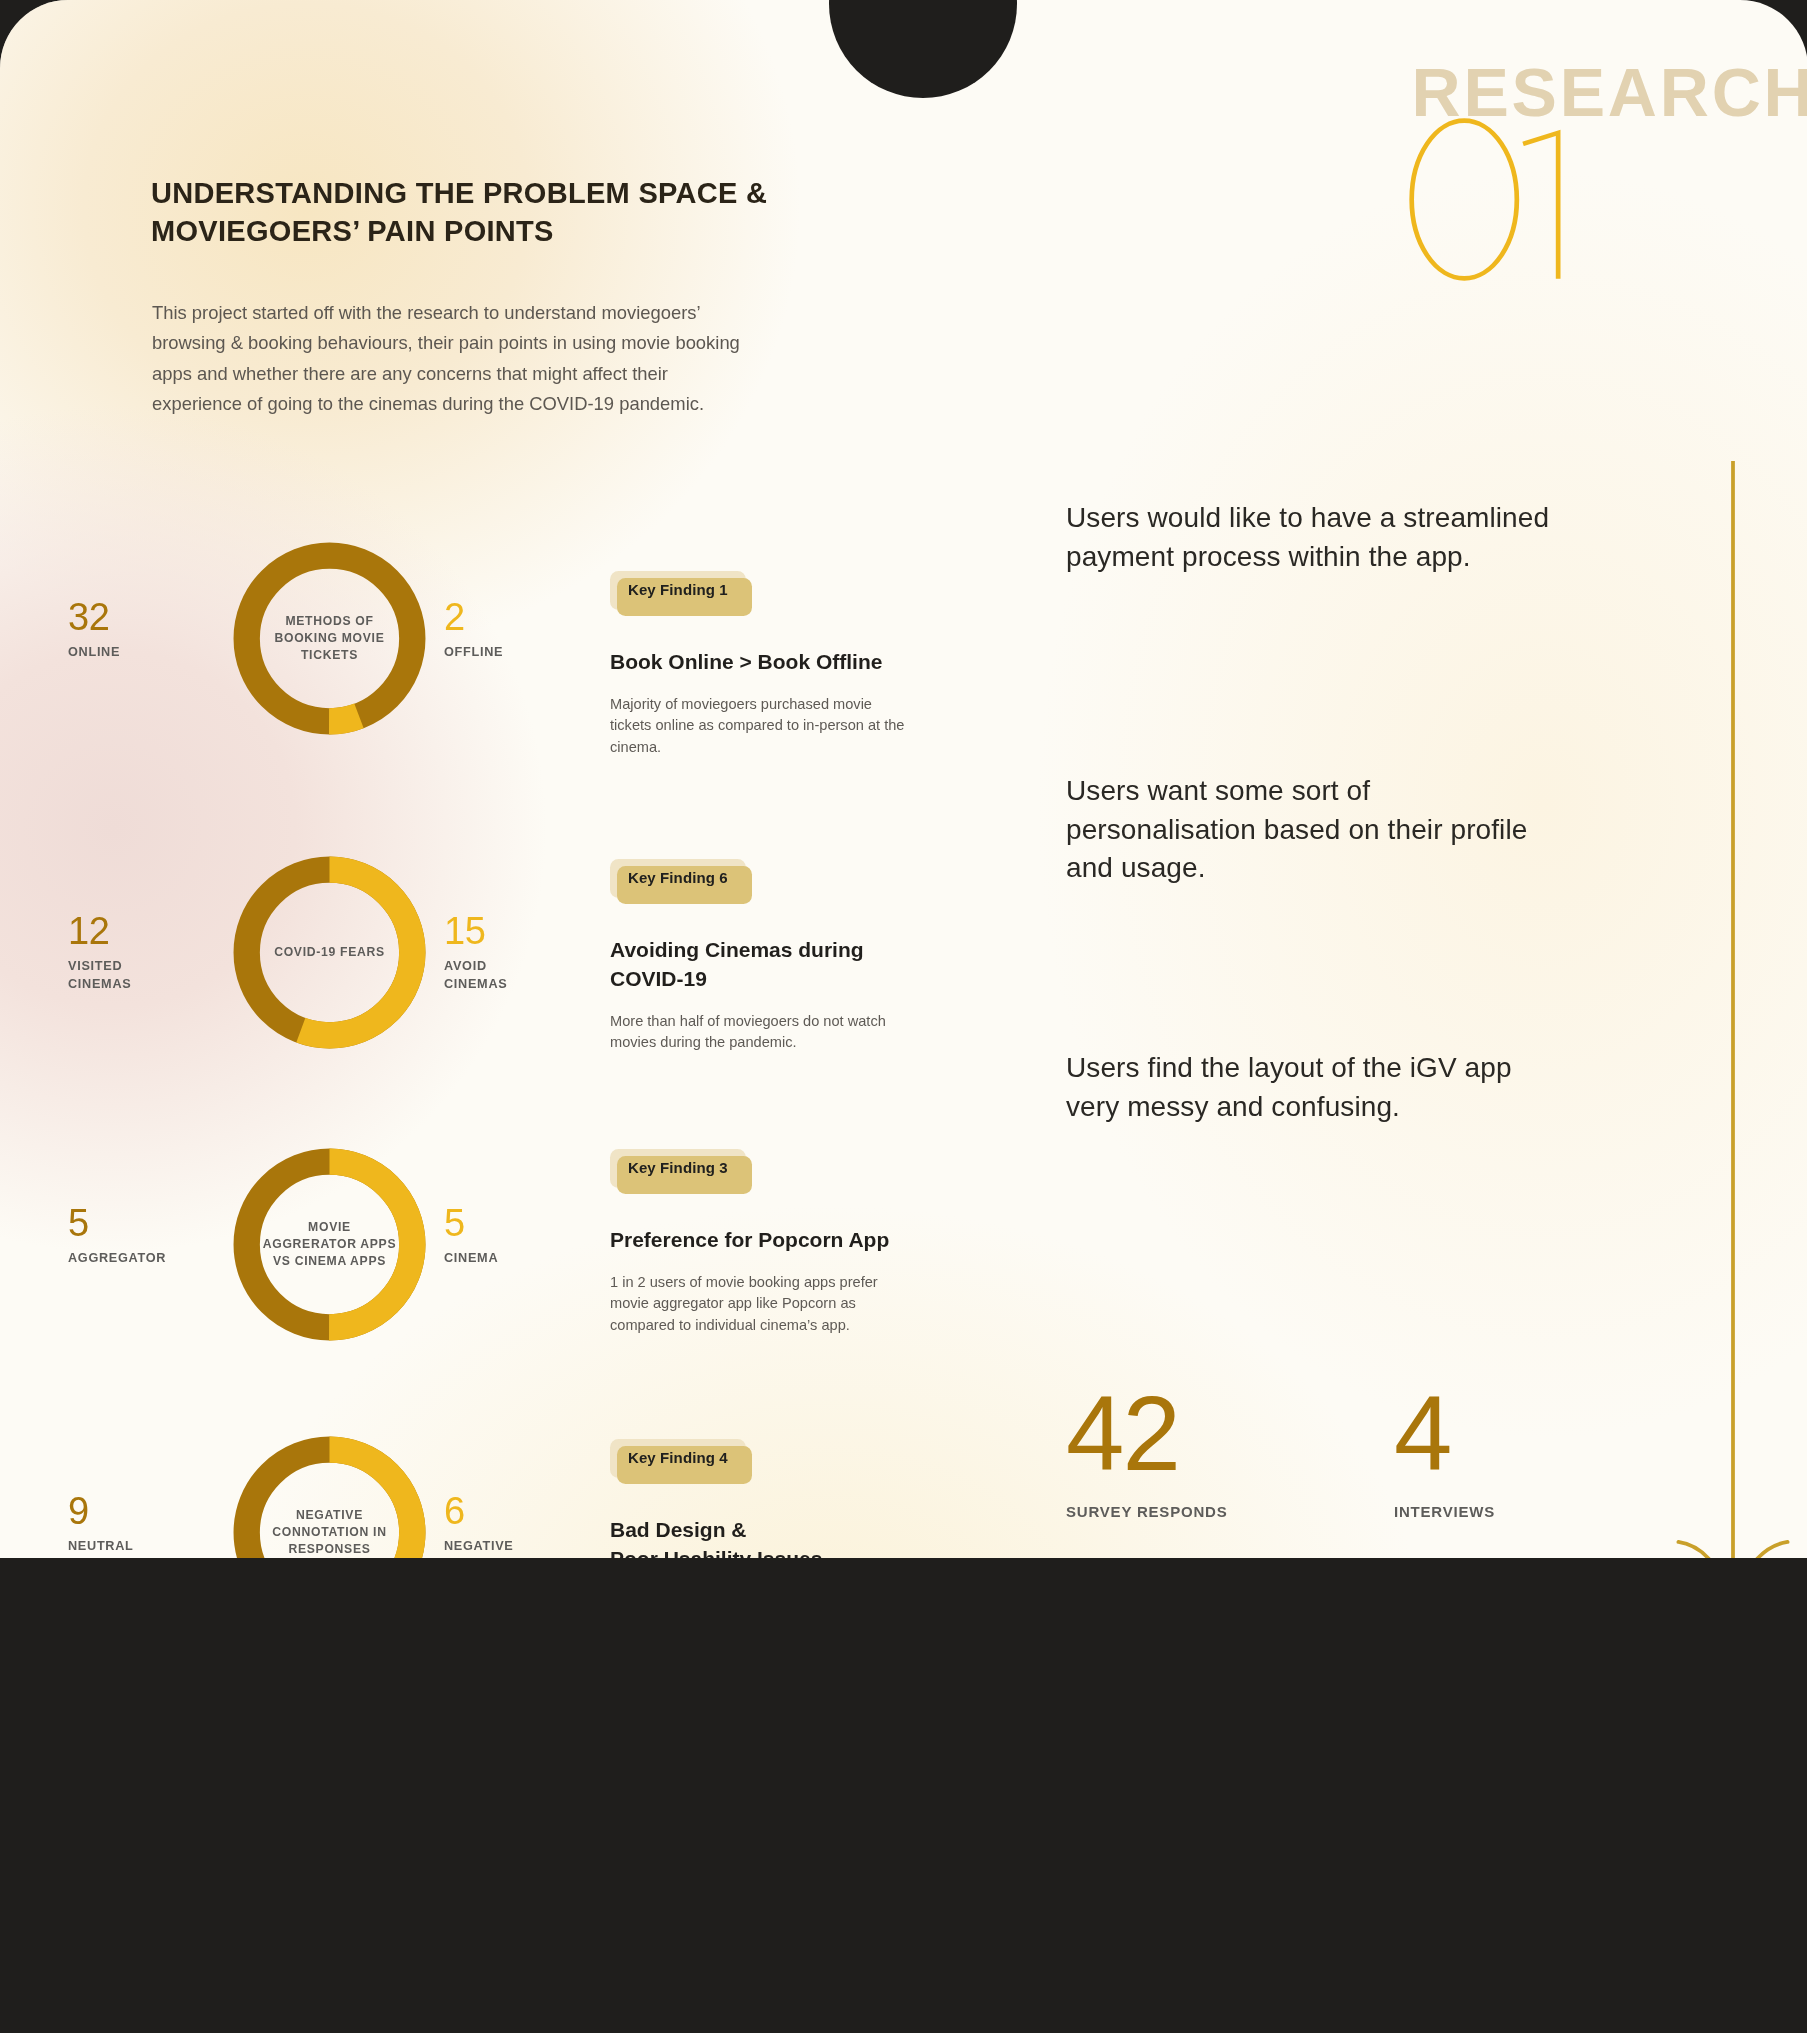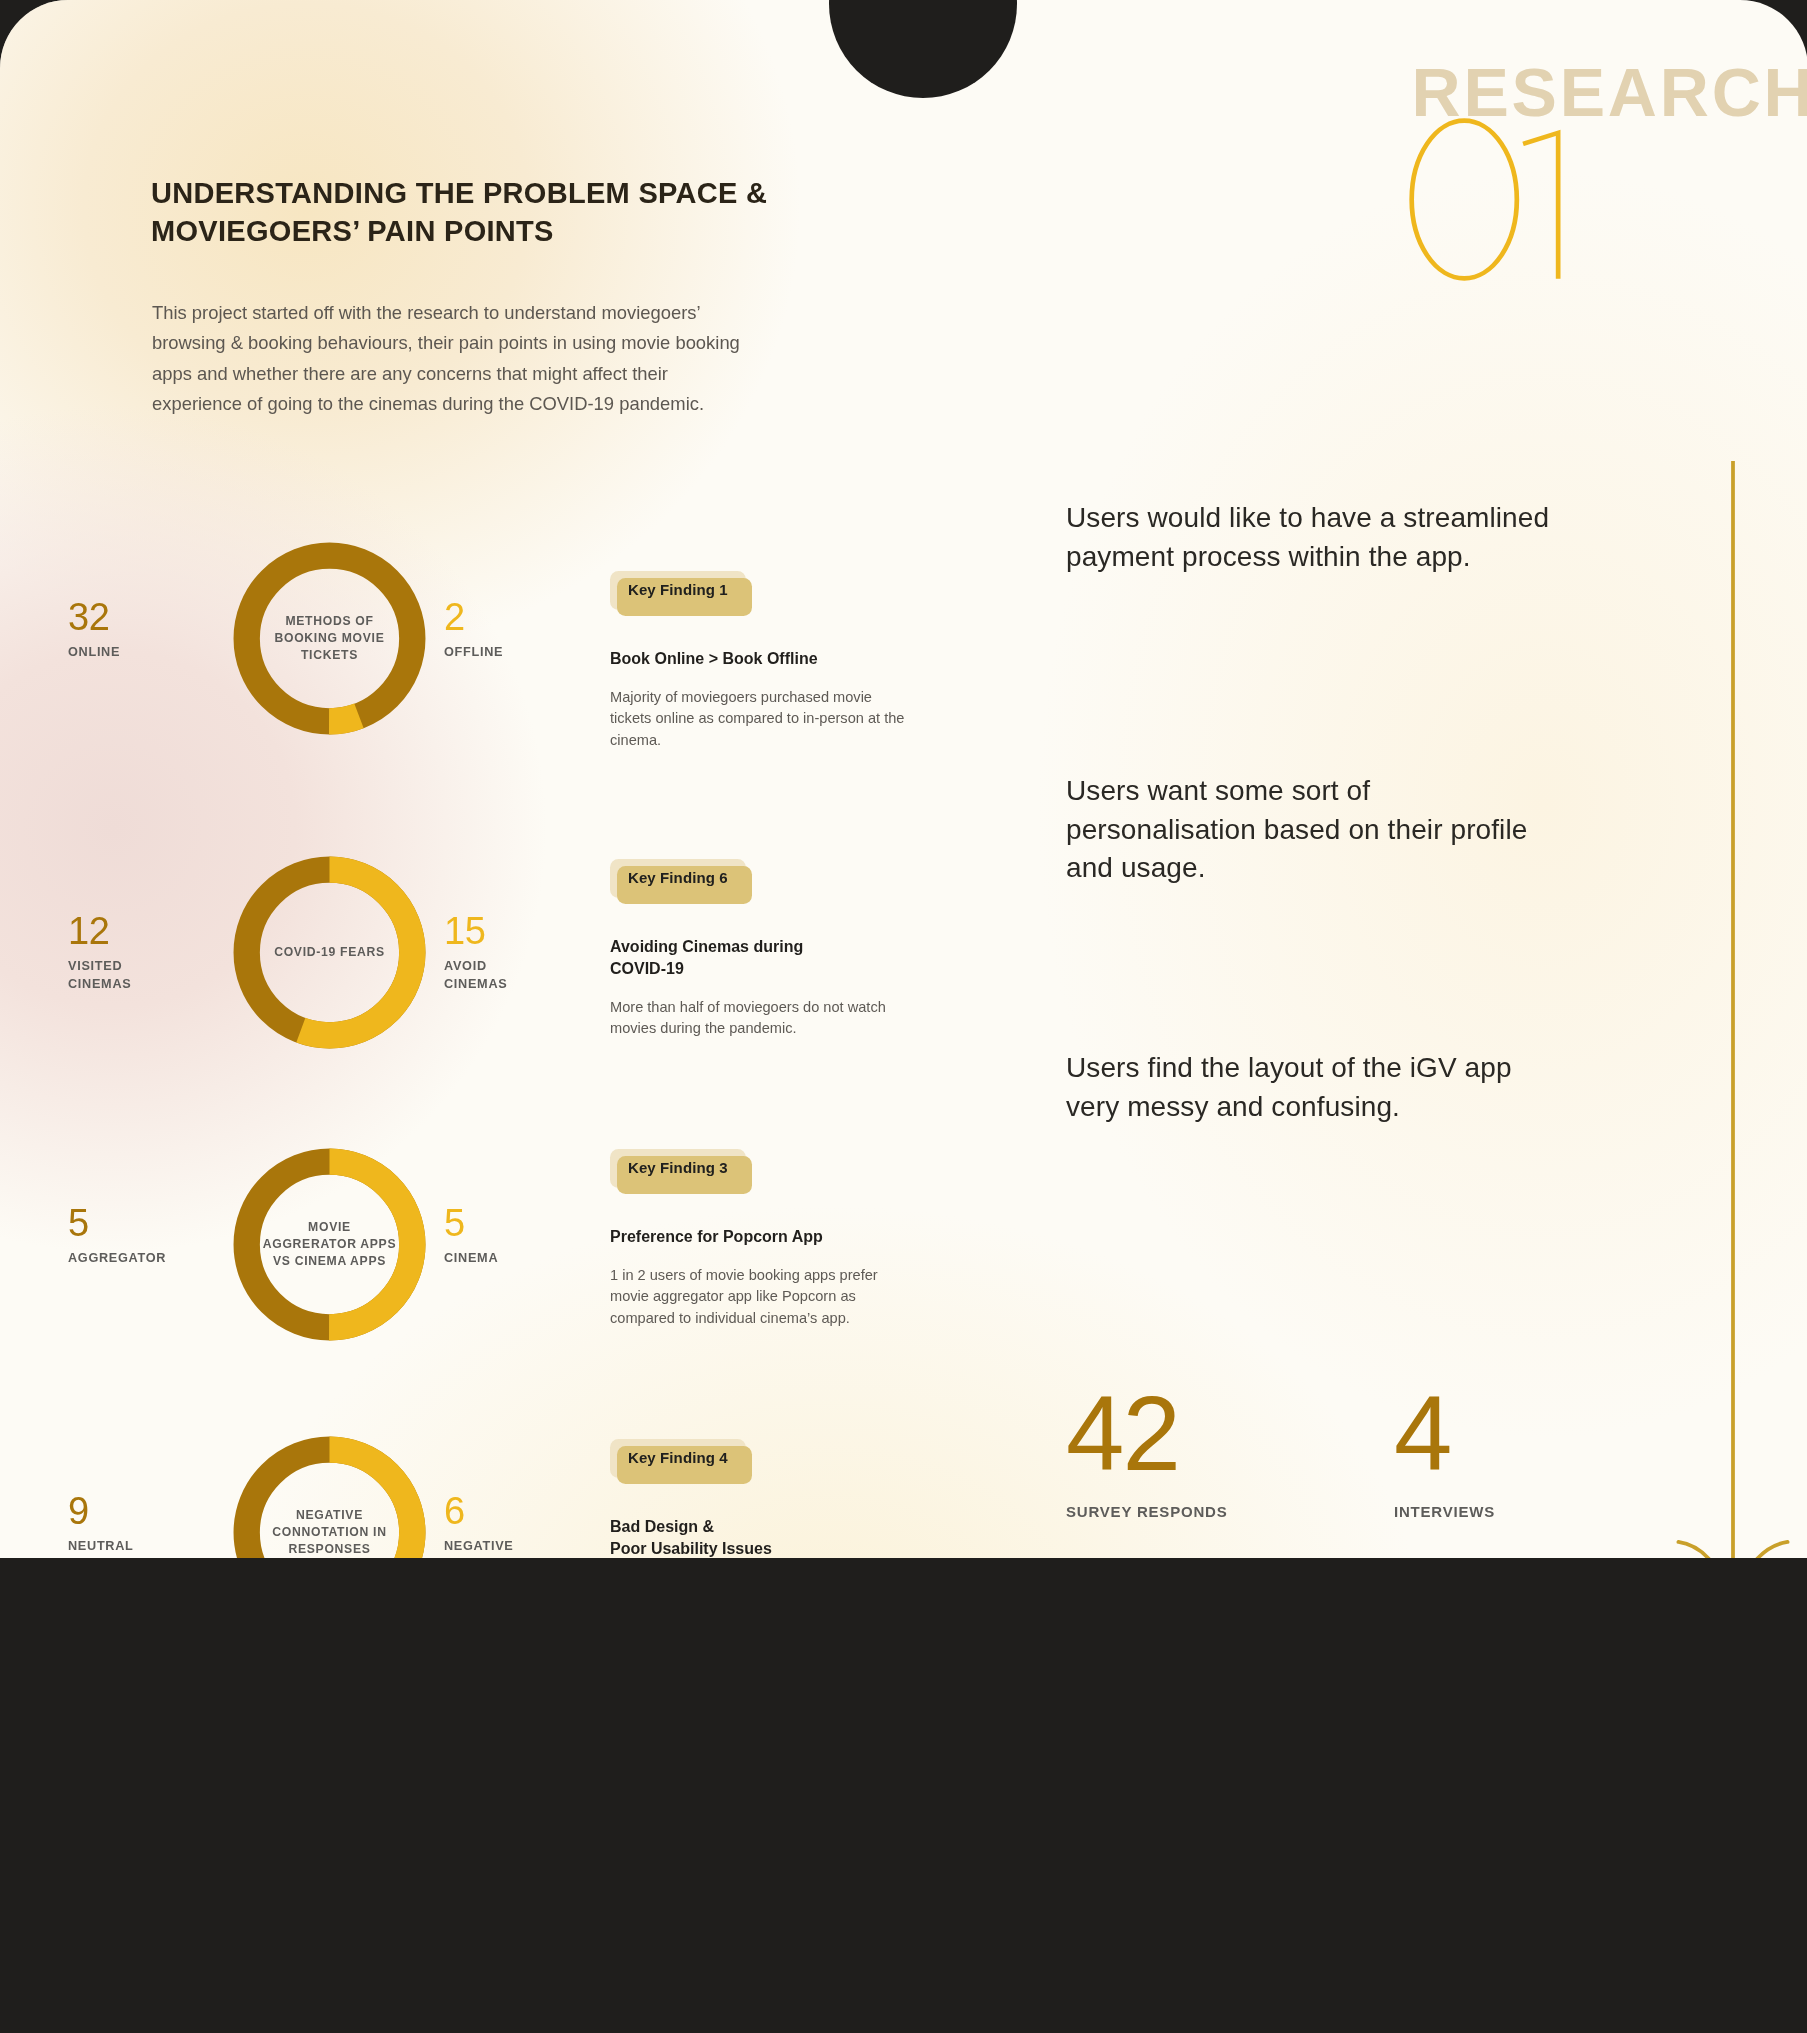--- a/index.html
+++ b/index.html
@@ -202,21 +202,21 @@
     content: "";
     position: absolute;
     left: 6.6px; top: 6.6px; right: -6.6px; bottom: -6.6px;
     background: #DCC378;
     border-radius: 8.5px;
     z-index: -1;
   }
 
   .finding-head {
     margin-top: 38px;
-    font-size: 16px;
+    font-size: 21px;
     font-weight: 700;
     line-height: 1.38;
     color: #211F1C;
     white-space: pre-line;
   }
   .finding-body {
     margin-top: 17px;
     font-size: 14.6px;
     line-height: 1.48;
     color: #5E5A55;

